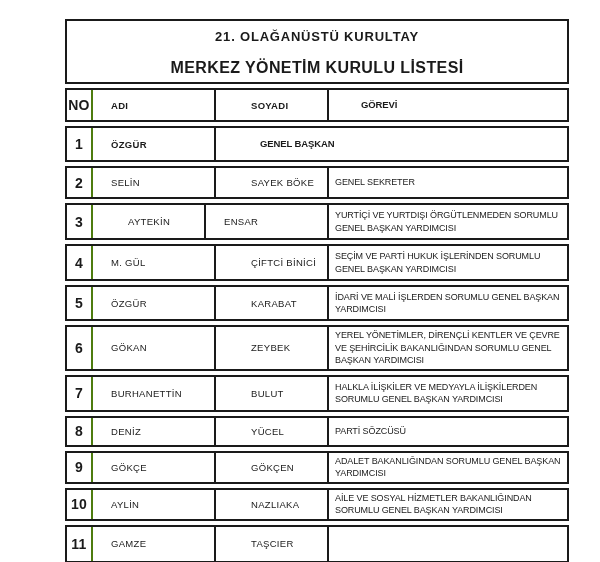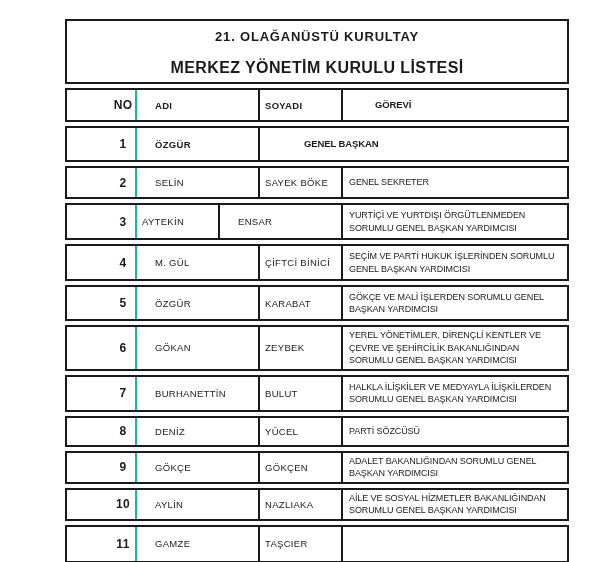--- a/index.html
+++ b/index.html
@@ -51,36 +51,36 @@
   .cell {
     display: flex;
     align-items: center;
     font-size: 9.5px;
     letter-spacing: 0.3px;
   }
   .c-no {
     width: 26px;
     justify-content: center;
     font-weight: bold;
-    font-size: 12px;
-    border-right: 2px solid #14b8a6;
+    font-size: 14px;
+    border-right: 2px solid #4d7c0f;
     flex-shrink: 0;
-    margin-left: 44px;
   }
   .c-adi {
     width: 123px;
     padding-left: 18px;
     border-right: 2px solid #1a1a1a;
     flex-shrink: 0;
   }
   .c-soyadi {
     width: 83px;
     padding-left: 5px;
     border-right: 2px solid #1a1a1a;
     flex-shrink: 0;
+    margin-left: 30px;
   }
   .c-gorevi {
     flex: 1;
     padding: 2px 3px 2px 6px;
     font-size: 9px;
     line-height: 12.5px;
     letter-spacing: -0.1px;
   }
   .hdr .cell { font-weight: bold; }
   .bold-row .cell { font-weight: bold; }
@@ -139,21 +139,21 @@
     <div class="cell c-no">4</div>
     <div class="cell c-adi">M. GÜL</div>
     <div class="cell c-soyadi">ÇİFTCİ BİNİCİ</div>
     <div class="cell c-gorevi">SEÇİM VE PARTİ HUKUK İŞLERİNDEN SORUMLU GENEL BAŞKAN YARDIMCISI</div>
   </div>
 
   <div class="trow r5">
     <div class="cell c-no">5</div>
     <div class="cell c-adi">ÖZGÜR</div>
     <div class="cell c-soyadi">KARABAT</div>
-    <div class="cell c-gorevi">GÖKÇE VE MALİ İŞLERDEN SORUMLU GENEL BAŞKAN YARDIMCISI</div>
+    <div class="cell c-gorevi">İDARİ VE MALİ İŞLERDEN SORUMLU GENEL BAŞKAN YARDIMCISI</div>
   </div>
 
   <div class="trow r6">
     <div class="cell c-no">6</div>
     <div class="cell c-adi">GÖKAN</div>
     <div class="cell c-soyadi">ZEYBEK</div>
     <div class="cell c-gorevi">YEREL YÖNETİMLER, DİRENÇLİ KENTLER VE ÇEVRE VE ŞEHİRCİLİK BAKANLIĞINDAN SORUMLU GENEL BAŞKAN YARDIMCISI</div>
   </div>
 
   <div class="trow r7">

